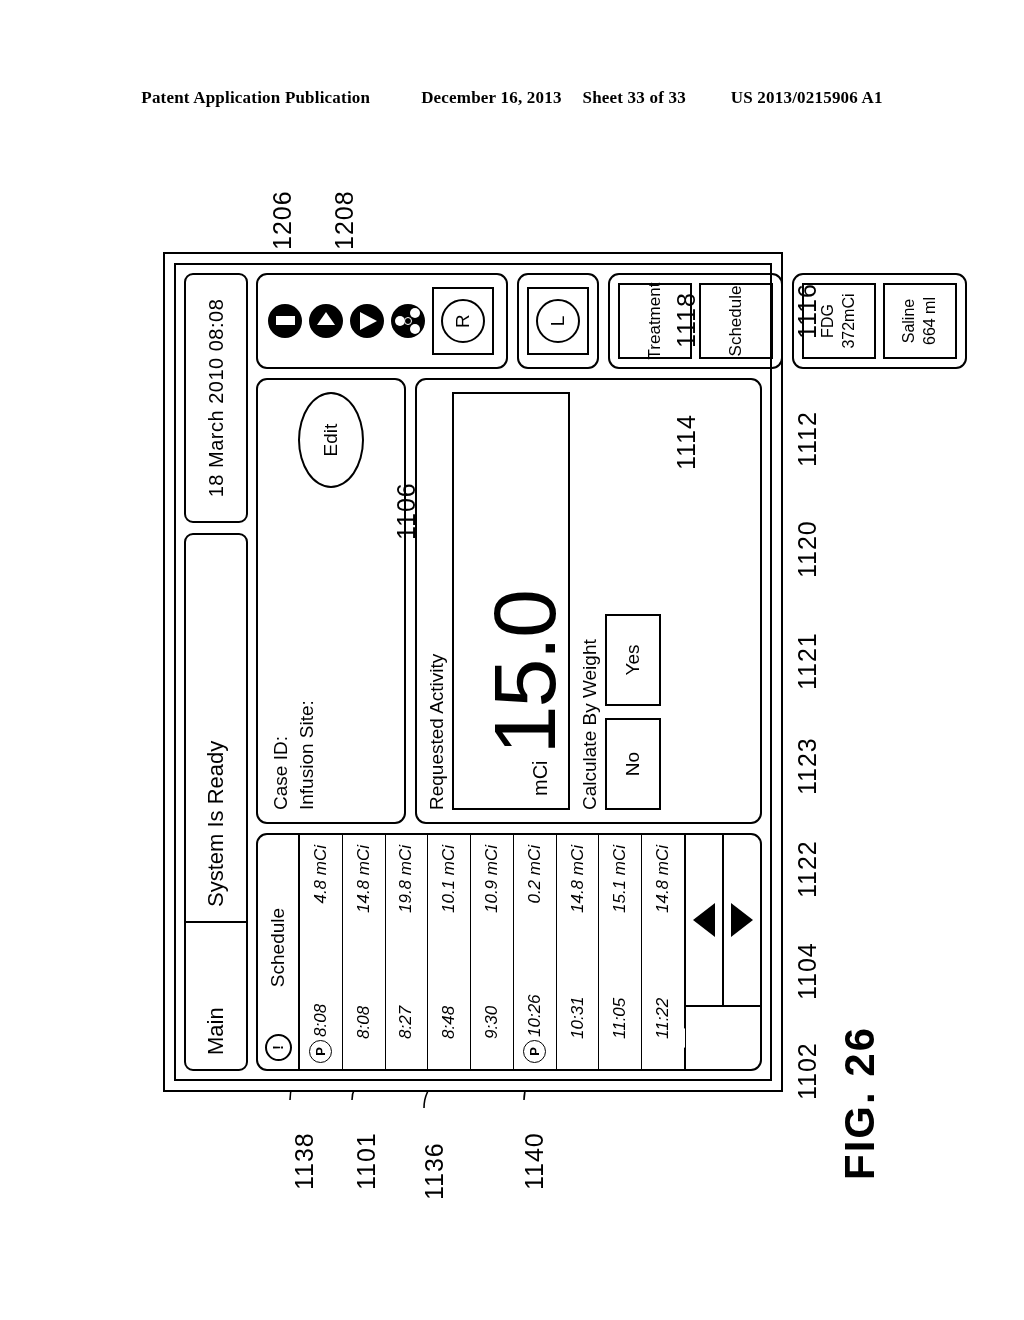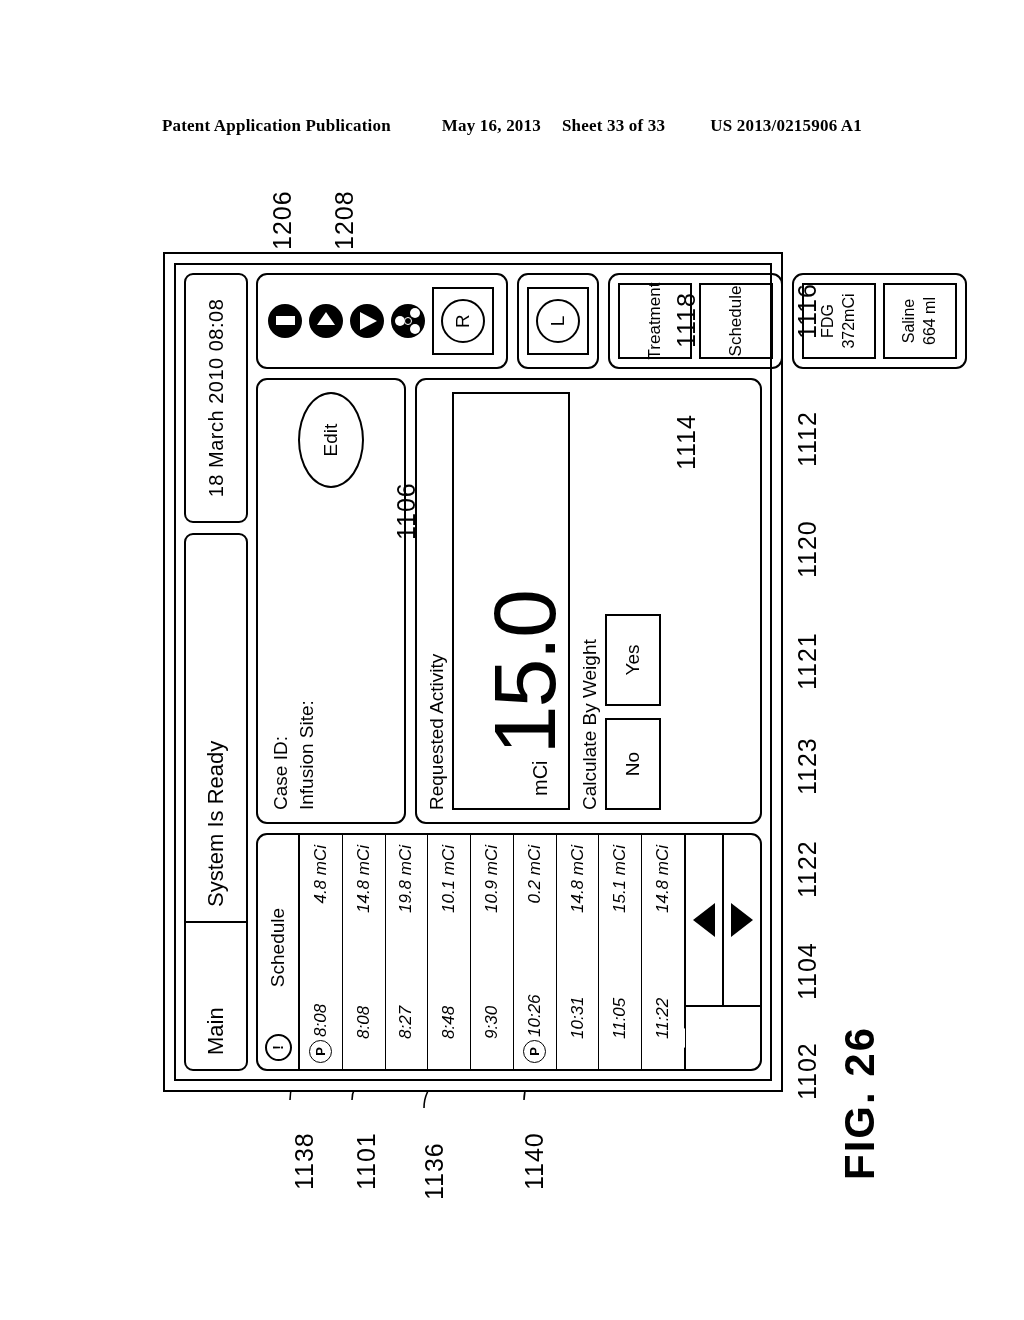--- a/index.html
+++ b/index.html
@@ -1,21 +1,21 @@
 <!DOCTYPE html>
 <html><head>
 <meta charset="utf-8">
 <style>
   html,body{margin:0;padding:0;background:#ffffff;}
   body{width:1024px;height:1320px;position:relative;font-family:"Liberation Sans",sans-serif;color:#000;overflow:hidden;}
 
   
   .pubhdr{position:absolute;top:88px;left:0;width:1024px;text-align:center;
           font-family:"Liberation Serif",serif;font-weight:bold;font-size:17px;letter-spacing:.2px;}
-  .pubhdr span{display:inline-block;margin-top:28px;}
+  .pubhdr span{display:inline-block;}
   .h-gap1{width:42px;}
   .h-gap2{width:12px;}
   .h-gap3{width:36px;}
 
   
   
   #stage{position:absolute;left:0;top:0;width:1024px;height:1320px;}
 
   .rot{position:absolute;transform-origin:0 0;}
 
@@ -128,21 +128,21 @@
   .figlabel{position:absolute;font-size:42px;font-weight:bold;letter-spacing:2px;
             transform:rotate(-90deg);transform-origin:0 0;white-space:nowrap;
             font-family:"Liberation Sans",sans-serif;}
 </style>
 </head>
 <body>
 
 <div class="pubhdr">
   <span>Patent Application Publication</span>
   <span class="h-gap1"></span>
-  <span>May 16, 2013</span>
+  <span>December 16, 2013</span>
   <span class="h-gap2"></span>
   <span>Sheet 33 of 33</span>
   <span class="h-gap3"></span>
   <span>US 2013/0215906 A1</span>
 </div>
 
 <div id="stage">
 
   <div class="lead" style="left:0;top:0;">
     <svg width="1024" height="1320">

